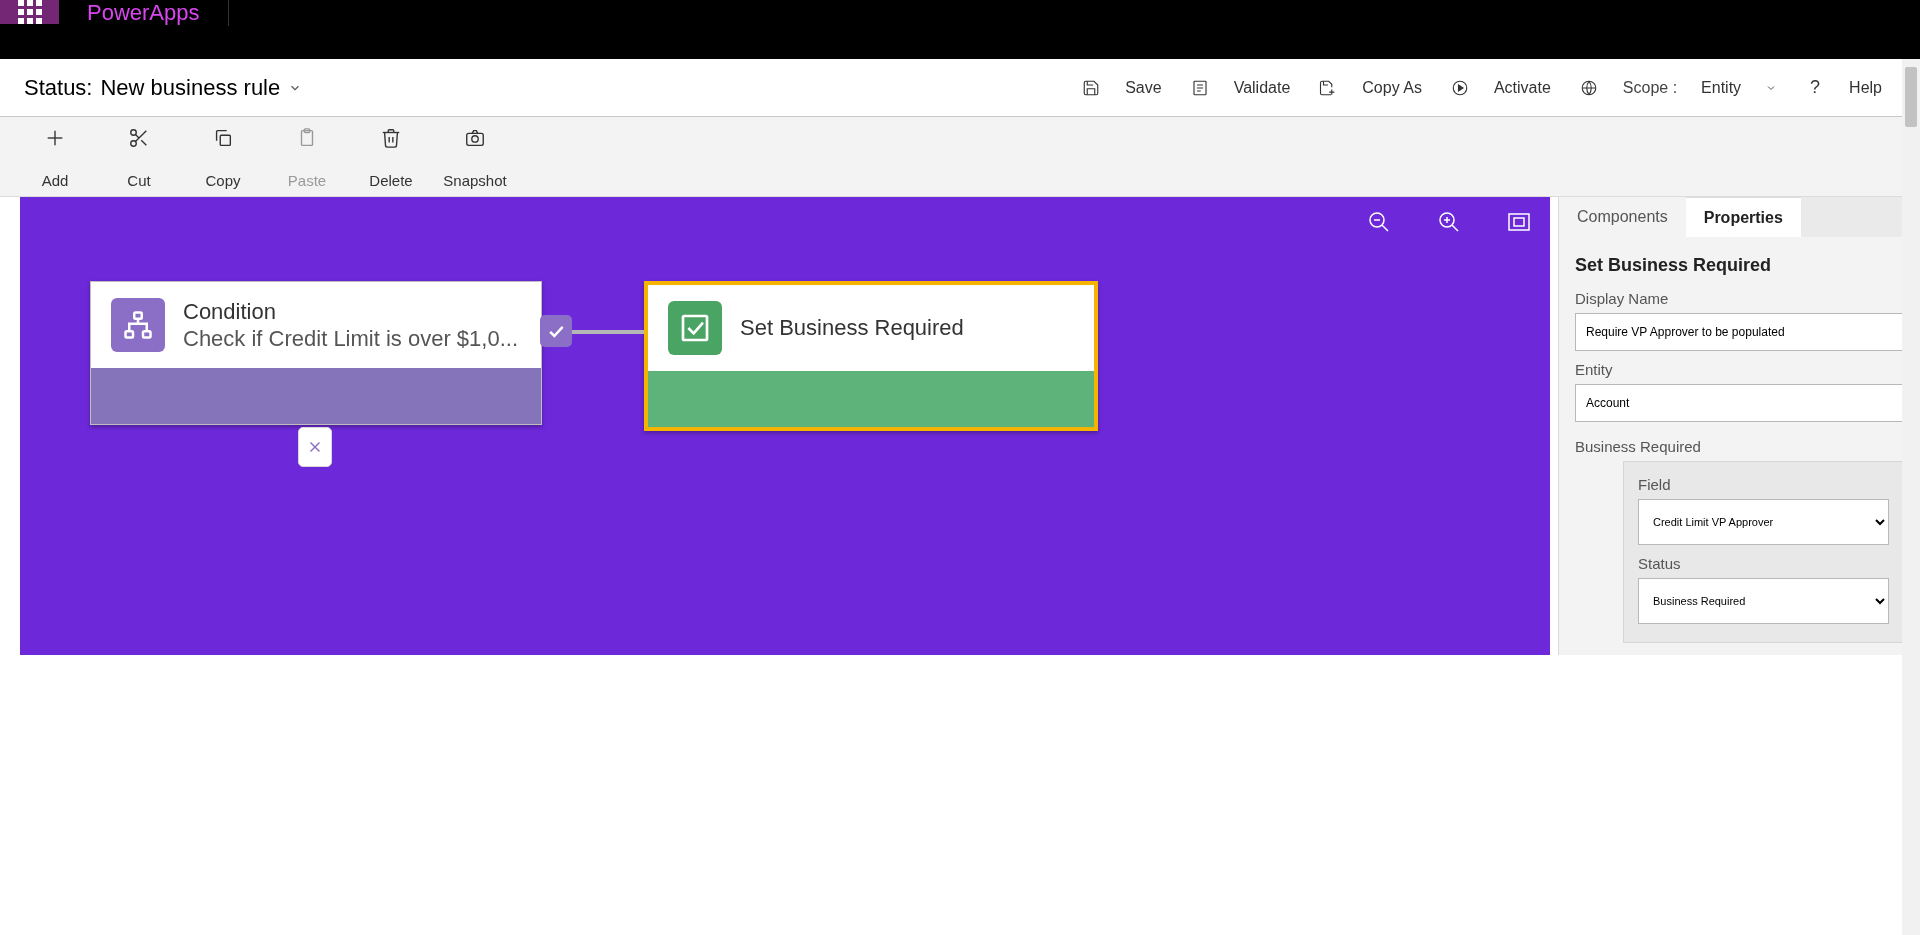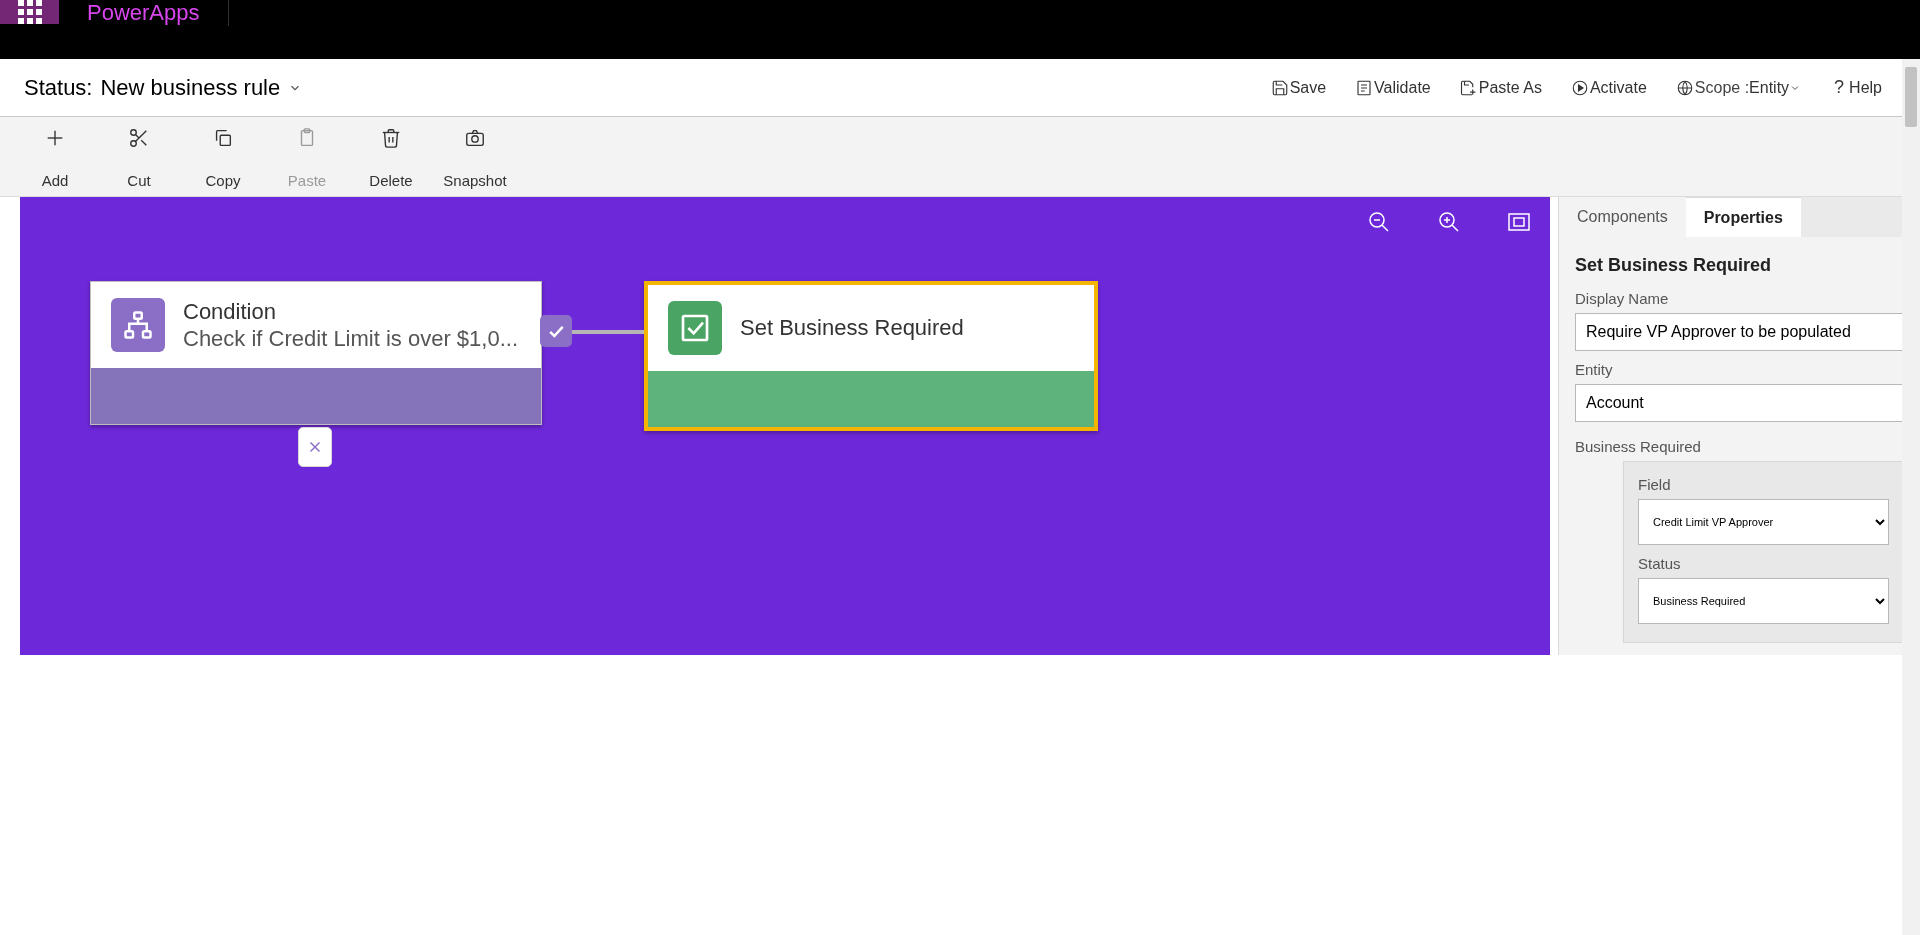--- a/index.html
+++ b/index.html
@@ -13,21 +13,21 @@
   .waffle-grid span { background:#fff; width:6px; height:6px; }
   .appname { display:flex; align-items:center; padding:0 28px; font-size:22px; font-weight:400; border-right:1px solid #333;}
 
   
   .cmdbar { height:58px; border-bottom:1px solid #c8c8c8; display:flex; align-items:center; padding:0 24px; }
   .rule-title { font-size:22px; display:flex; align-items:center; gap:8px;}
   .rule-title .label { font-weight:400; }
   .rule-title .name { font-weight:400; }
   .chev { font-size:14px; color:#555; }
   .cmd-spacer { flex:1; }
-  .cmd-item { display:flex; align-items:center; gap:0; padding:0 14px; font-size:16px; color:#333; cursor:pointer; height:38px; }
+  .cmd-item { display:flex; align-items:center; gap:24px; padding:0 14px; font-size:16px; color:#333; cursor:pointer; height:38px; }
   .cmd-item .ic { width:20px; height:20px; display:flex; align-items:center; justify-content:center; color:#333; }
   .scope-label { color:#444; }
   .scope-val { color:#333; }
 
   
   .toolbar { height:80px; background:#f3f3f3; border-bottom:1px solid #dcdcdc; display:flex; align-items:center; padding:0 20px; gap:14px;}
   .tbtn { width:70px; display:flex; flex-direction:column; align-items:center; gap:20px; font-size:15px; color:#333; cursor:pointer;justify-content:space-between;}
   .tbtn .ticon { height:28px; display:flex; align-items:center; justify-content:center; font-size:22px;}
   .tbtn.disabled { color:#9a9a9a; }
   .tbtn.disabled .ticon { color:#9a9a9a; }
@@ -58,21 +58,21 @@
   .x-badge { position:absolute; left:278px; top:230px; width:34px; height:40px; background:#fff; border:1px solid #d7d7d7; border-radius:5px; display:flex; align-items:center; justify-content:center; color:#8b6fc7; font-size:20px;}
 
   
   .panel { width:362px; background:#f3f3f3; border-left:1px solid #dcdcdc; display:flex; flex-direction:column; }
   .tabs { display:flex; height:40px; }
   .tab { flex:0 0 auto; padding:0 18px; display:flex; align-items:center; font-size:16px; color:#555; cursor:pointer; }
   .tab.active { background:#fff; font-weight:600; color:#222; border-top:1px solid #dcdcdc;}
   .panel-body { padding:18px 16px 12px 16px; }
   .ptitle { font-size:18px; font-weight:600; margin-bottom:14px; color:#222; }
   .field-label { font-size:15px; color:#555; margin:10px 0 6px; }
-  .field-input { width:100%; height:38px; background:#fff; border:1px solid #b8b8b8; padding:4px 10px; font-size:16px; }
+  .field-input { width:100%; height:38px; background:#fff; border:1px solid #b8b8b8; padding:4px 10px; font-size:12px; }
   .subbox { background:#e8e8e8; border:1px solid #d6d6d6; padding:14px 14px 18px; margin-top:6px;margin-left:48px; }
   .select { width:100%; height:46px; background:#fff; border:1px solid #b8b8b8; padding:0 10px; font-size:11px; }
 
   
   .statusbar { height:28px; background:#f7f7f7; border-top:1px solid #dcdcdc; display:flex; align-items:center; padding:0 20px; font-size:15px; font-weight:600; color:#333;}
   .scrollbar { position:absolute; right:0; top:59px; bottom:0; width:18px; background:#f1f1f1;}
   .scroll-thumb { position:absolute; top:8px; left:3px; right:3px; height:60px; background:#c2c2c2; border-radius:2px;}
 
   svg { display:block; }
 </style>
@@ -132,21 +132,21 @@
     </div>
 
     <div class="cmd-item">
       <span class="ic">
         <svg width="20" height="18" viewBox="0 0 26 24" fill="none" stroke="#333" stroke-width="1.5">
             <path d="M17 21H5a2 2 0 0 1-2-2V5a2 2 0 0 1 2-2h9l4 4v4"></path>
             <polyline points="7 3 7 8 13 8"></polyline>
             <path d="M18 14v7M14.5 17.5h7"></path>
           </svg>
       </span>
-      <span>Paste As</span>
+      <span>Copy As</span>
     </div>
 
     <div class="cmd-item">
       <span class="ic">
         <svg width="18" height="18" viewBox="0 0 24 24" fill="none" stroke="#333" stroke-width="1.5">
             <circle cx="12" cy="12" r="9"></circle>
             <polygon points="10,8 16,12 10,16" fill="#333"></polygon>
           </svg>
       </span>
       <span>Activate</span>

